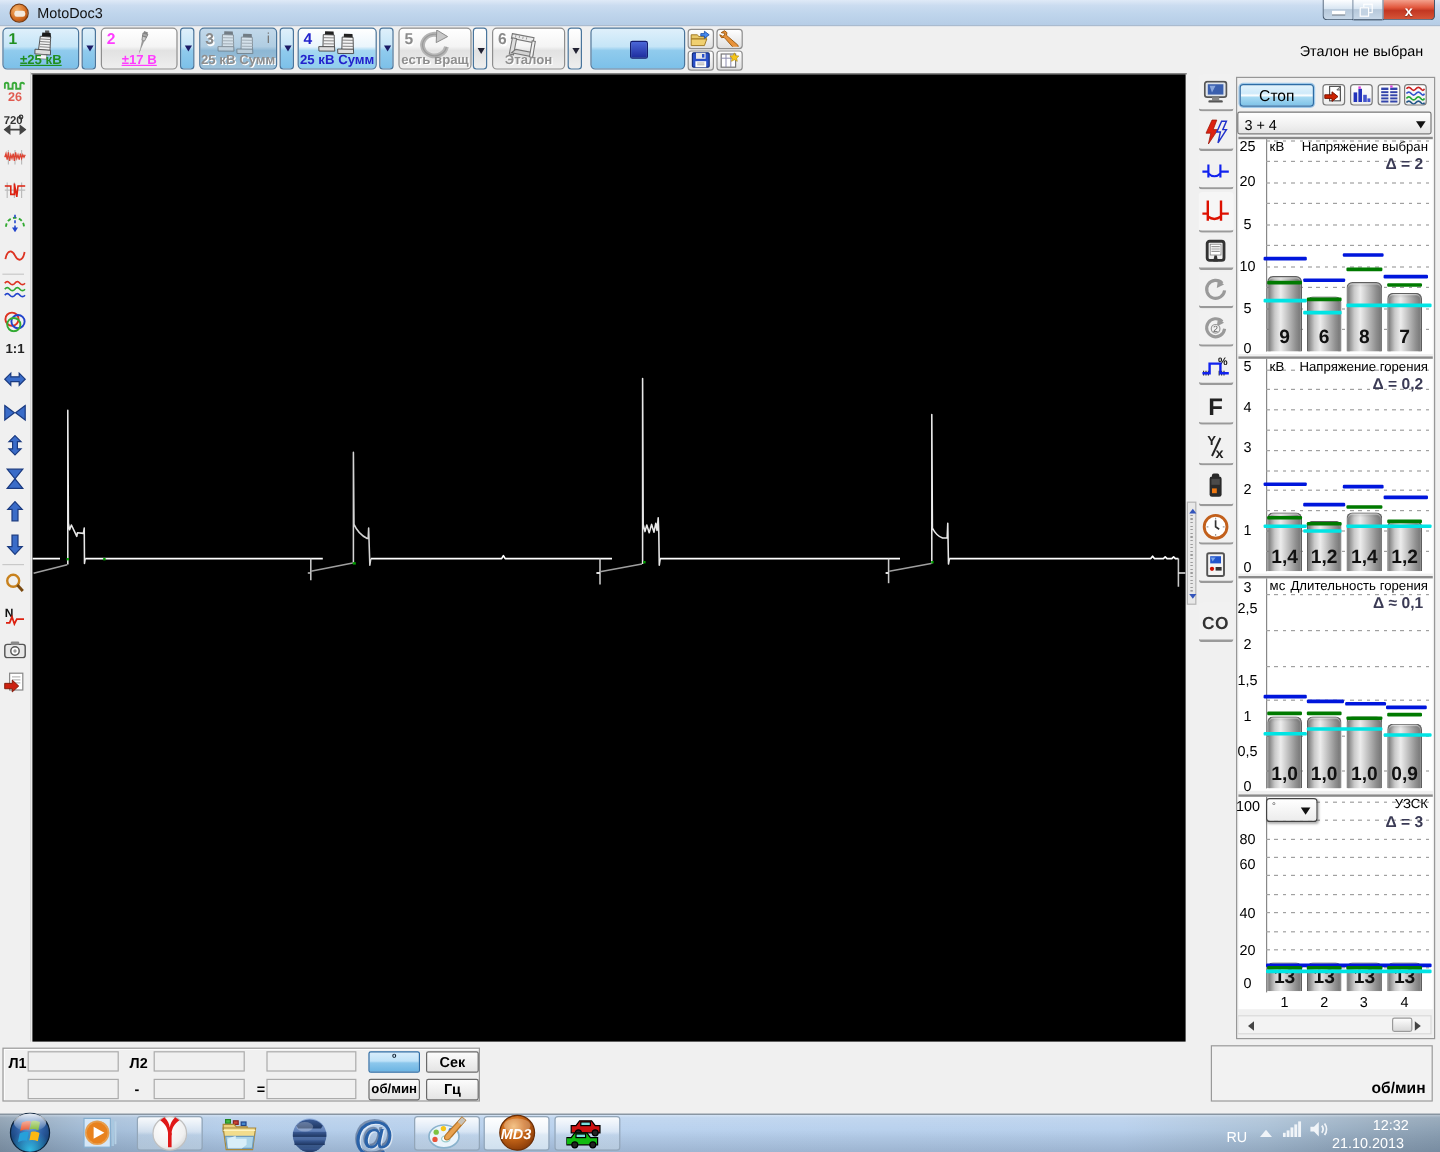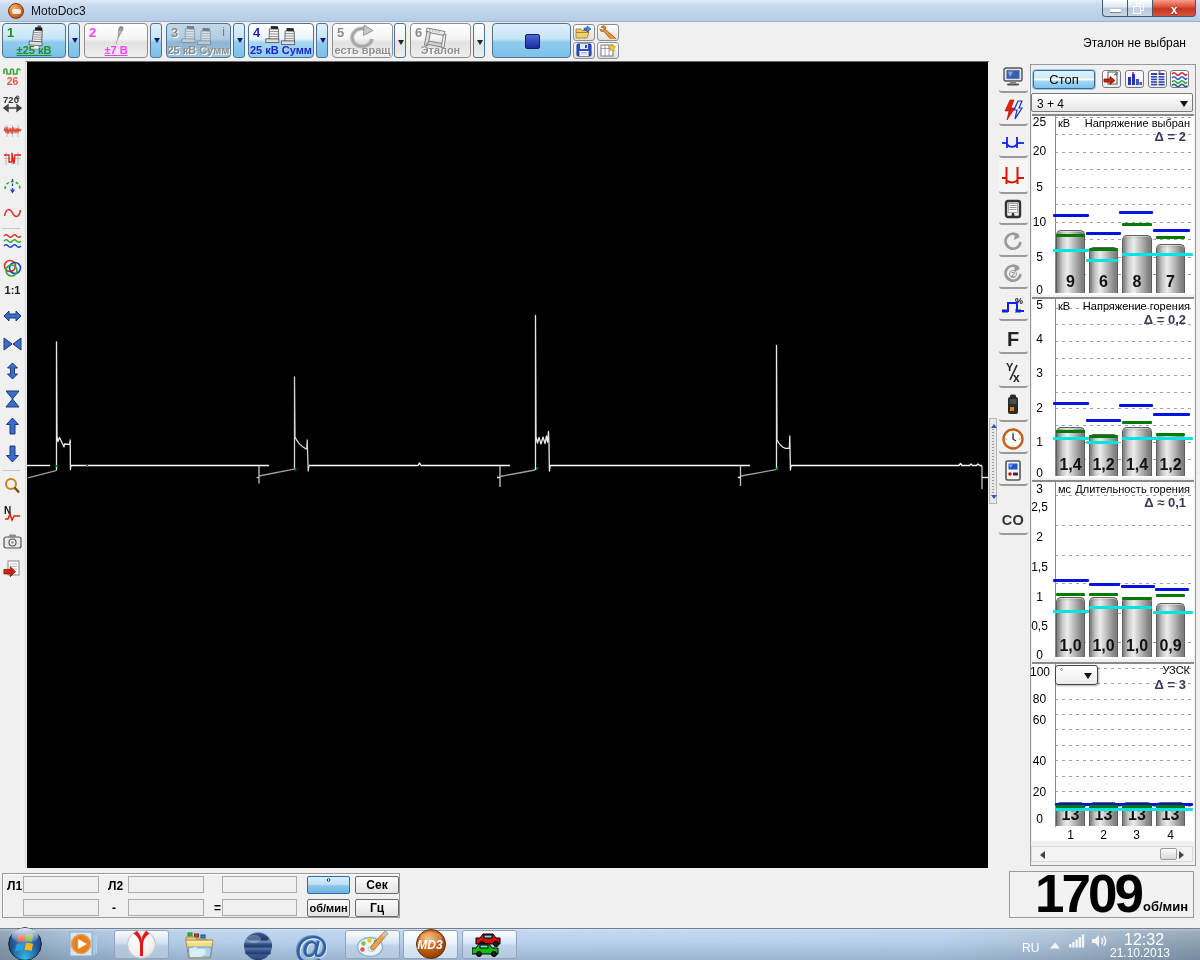--- a/index.html
+++ b/index.html
@@ -121,21 +121,21 @@
       <span class="num" style="color:#ff3cff">2</span>
   <svg width="26" height="26" viewBox="0 0 30 30" style="position:absolute;left:20px;top:1px">
    <g transform="rotate(18 15 15)">
     <path d="M13,1 h4 v2 h-4 z" fill="#888"></path>
     <path d="M12.5,3 h5 l-0.5,3 h-4 z" fill="#aaa" stroke="#666" stroke-width=".6"></path>
     <path d="M13,6 h4 l-0.7,4 h-2.6 z" fill="#ccc" stroke="#666" stroke-width=".6"></path>
     <path d="M13.8,10 h2.4 l-0.9,9 h-0.6 z" fill="#999"></path>
     <path d="M14.7,19 h0.6 l-0.3,5 z" fill="#555"></path>
    </g>
   </svg>
-      <span class="cap" style="color:#ff3cff;text-decoration:underline">±7 В</span>
+      <span class="cap" style="color:#ff3cff;text-decoration:underline">±17 В</span>
     </div>
  <div class="drop blue" style="left:150px"></div>
  <div class="tbtn bluedark" style="left:166px;width:65px">
       <span class="num" style="color:#8a8a8a;text-shadow:1px 1px 0 #fff">3</span>
       <span style="position:absolute;right:5px;top:1px;font-size:12px;color:#777">i</span>
   <svg width="44" height="26" viewBox="0 0 44 26" style="position:absolute;left:10px;top:1px;opacity:.55">
    <g transform="rotate(10 20 13)">
     <path d="M8,3 l7,-1 0.8,3 -7.5,1 z" fill="#333"></path>
           <path d="M7,6 l9,-1.3 2,10 -9.5,1.5 z" fill="#eee" stroke="#555" stroke-width=".7"></path>
     <path d="M7.5,8.5 l9,-1.4 M8,11 l9.3,-1.5 M8.5,13.5 l9.3,-1.5" stroke="#888" stroke-width=".7" fill="none"></path>
@@ -684,21 +684,20 @@
  <div class="gbtn" style="left:352px;top:2px;width:44px">Сек</div>
  <div class="fld" style="left:20px;top:25px;width:76px"></div>
  <b style="position:absolute;left:109px;top:27px;font-size:12px">-</b>
  <div class="fld" style="left:125px;top:25px;width:76px"></div>
  <b style="position:absolute;left:211px;top:27px;font-size:12px">=</b>
  <div class="fld" style="left:219px;top:25px;width:75px"></div>
  <div class="gbtn" style="left:304px;top:25px;width:43px;font-size:11px">об/мин</div>
  <div class="gbtn" style="left:352px;top:25px;width:44px">Гц</div>
 </div>
 <div id="rpm">
-    <span class="big">1709</span>
     <span class="unit">об/мин</span>
   </div>
 
 <div id="taskbar">
 
  <svg width="36" height="36" viewBox="0 0 36 36" style="position:absolute;left:7px;top:-3px">
   <defs>
    <radialGradient id="orb" cx="50%" cy="35%" r="65%">
           <stop offset="0%" stop-color="#5a96d8"></stop>
           <stop offset="55%" stop-color="#2a5a9e"></stop>
@@ -832,15 +831,15 @@
           <rect x="3.2" y="8" width="2.4" height="5.5"></rect>
           <rect x="6.4" y="5.5" width="2.4" height="8"></rect>
           <rect x="9.6" y="3" width="2.4" height="10.5"></rect>
           <rect x="12.8" y="0.5" width="2.4" height="13"></rect>
         </g>
       </svg></div>
  <div class="tray" style="left:1091px;top:5px"><svg width="17" height="14" viewBox="0 0 17 14">
         <path d="M1,5 h3 l4,-4 v12 l-4,-4 h-3 z" fill="#f0f4f8"></path>
         <path d="M10.5,4 a5,5 0 0 1 0,6 M12.8,2.2 a8,8 0 0 1 0,9.6" stroke="#f0f4f8" stroke-width="1.5" fill="none"></path>
       </svg></div>
- <div class="tray" style="left:1124px;top:2px;width:50px;text-align:left;font-size:16px">12:32</div>
+ <div class="tray" style="left:1124px;top:2px;width:50px;text-align:right;font-size:12px">12:32</div>
  <div class="tray" style="left:1104px;top:17px;width:72px;text-align:center;font-size:12px">21.10.2013</div>
 </div>
 
 </body></html>

